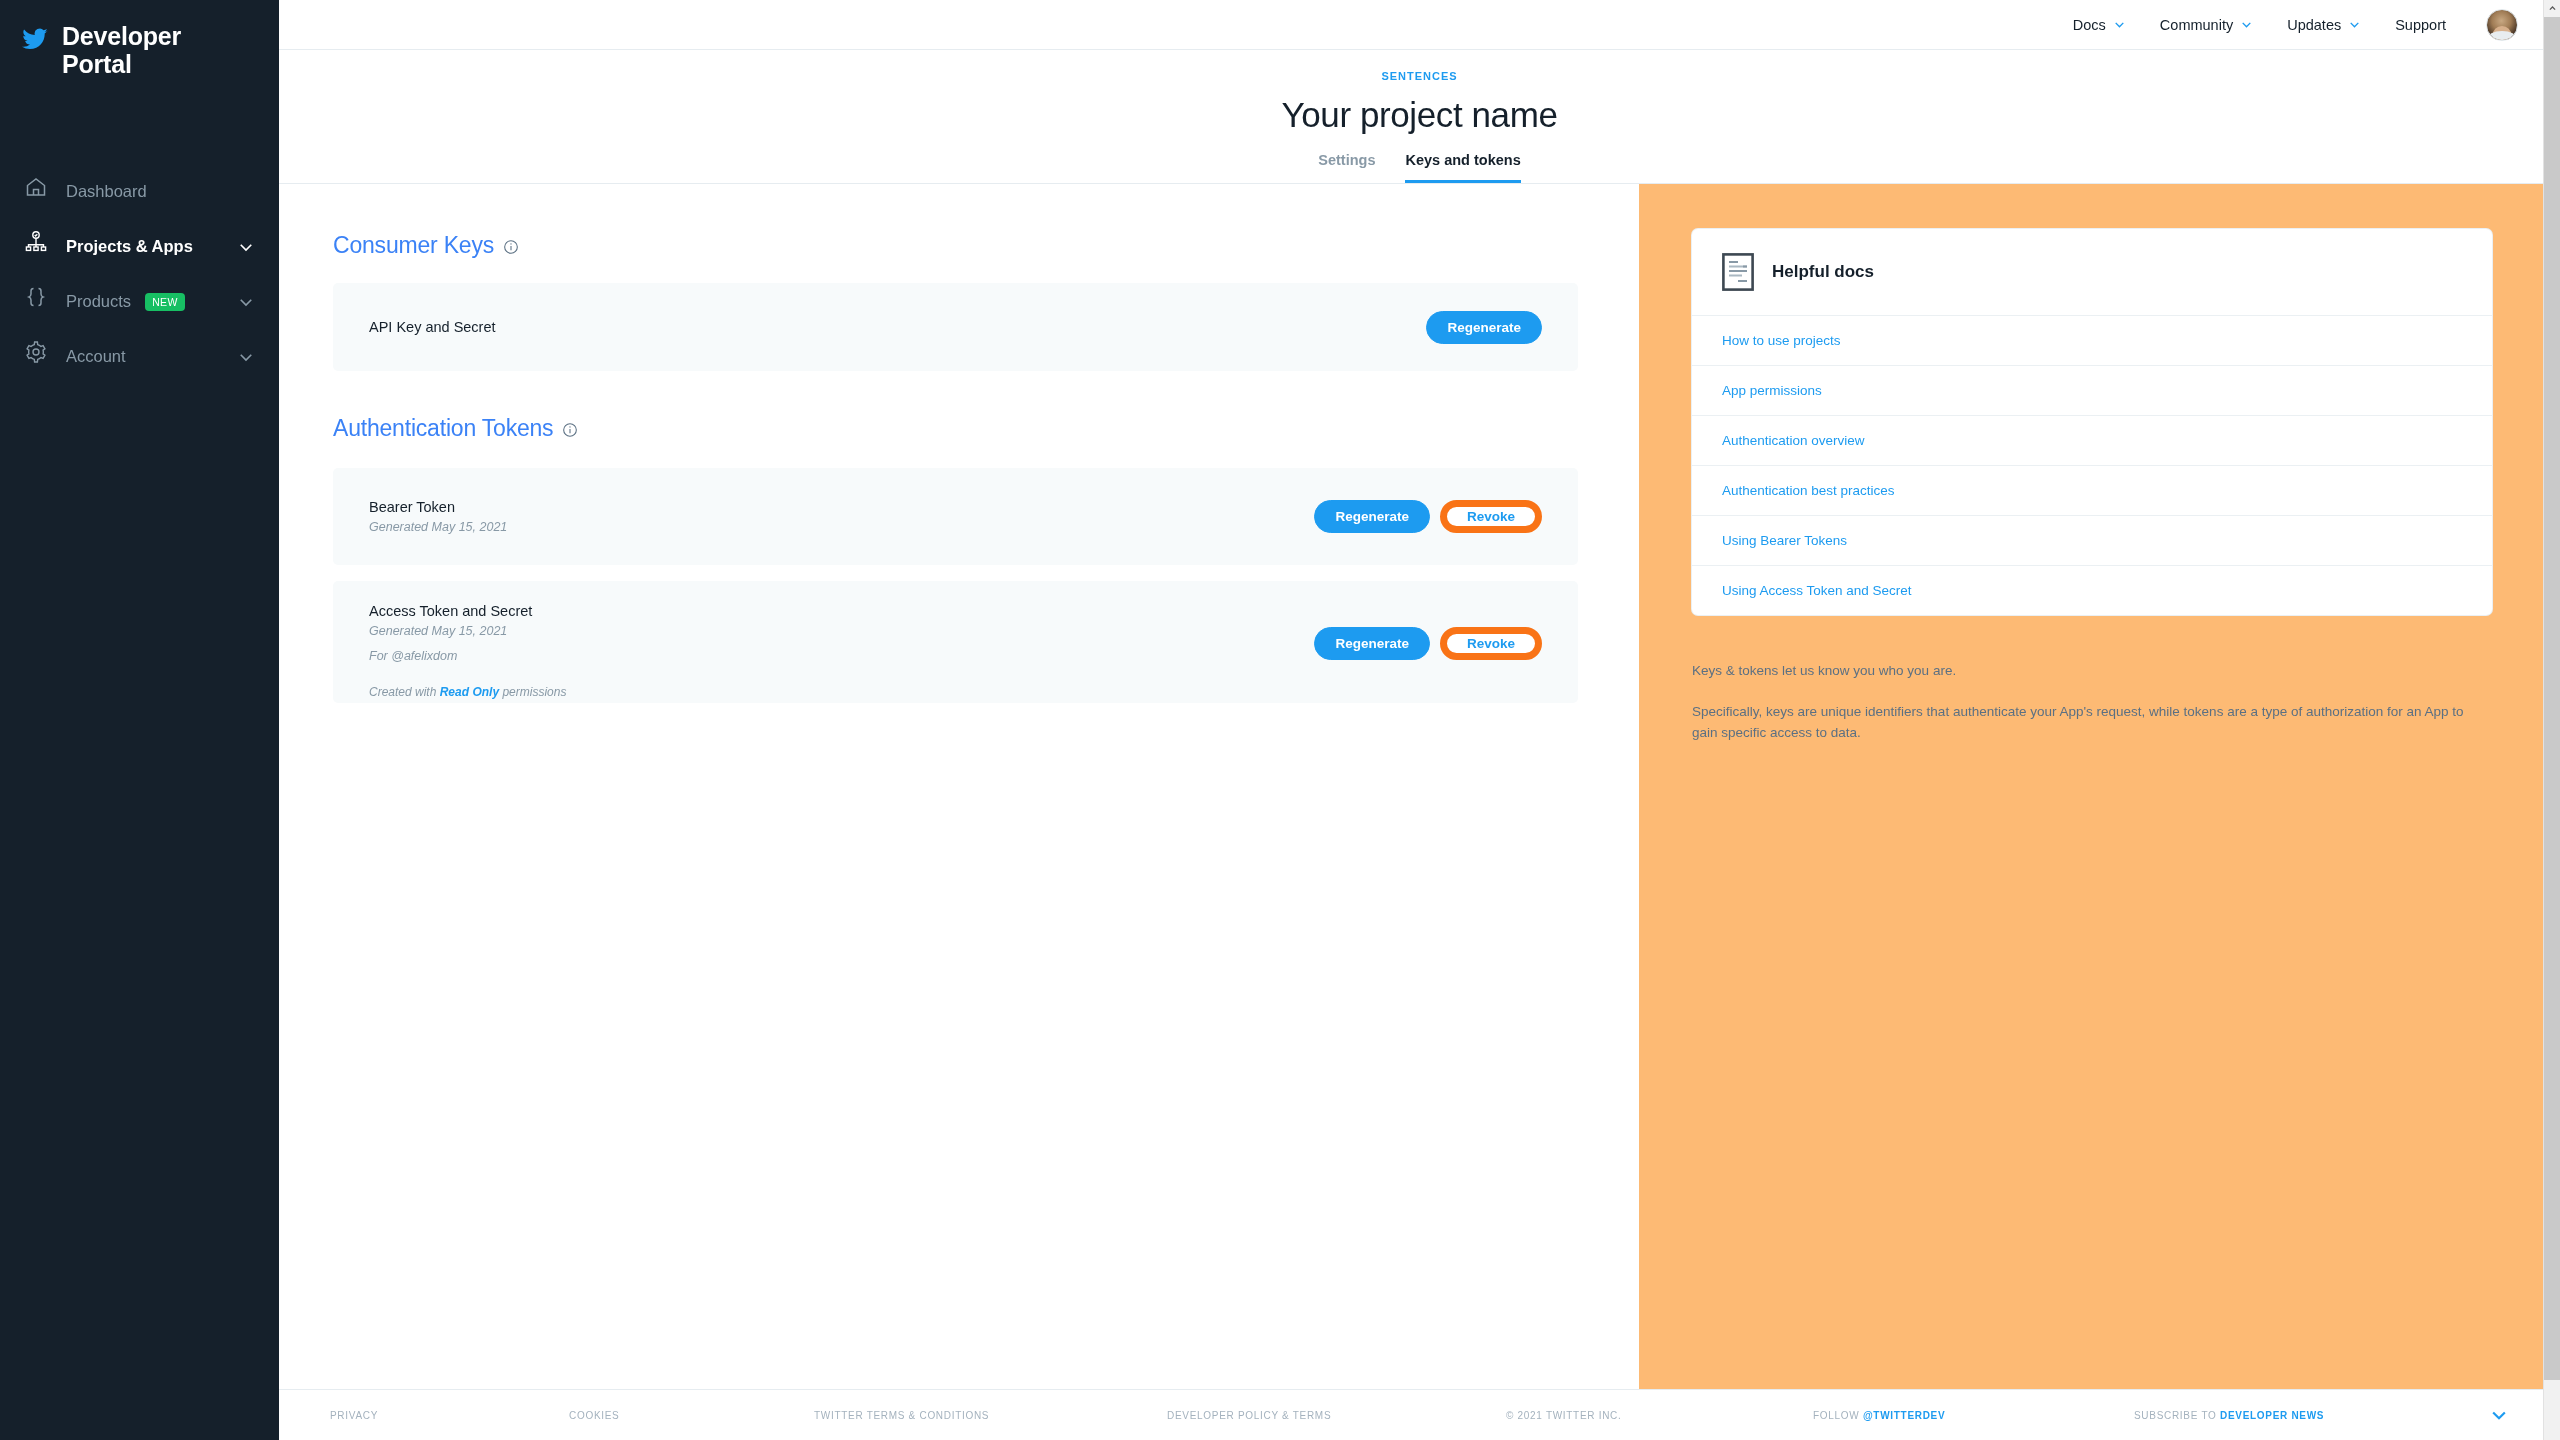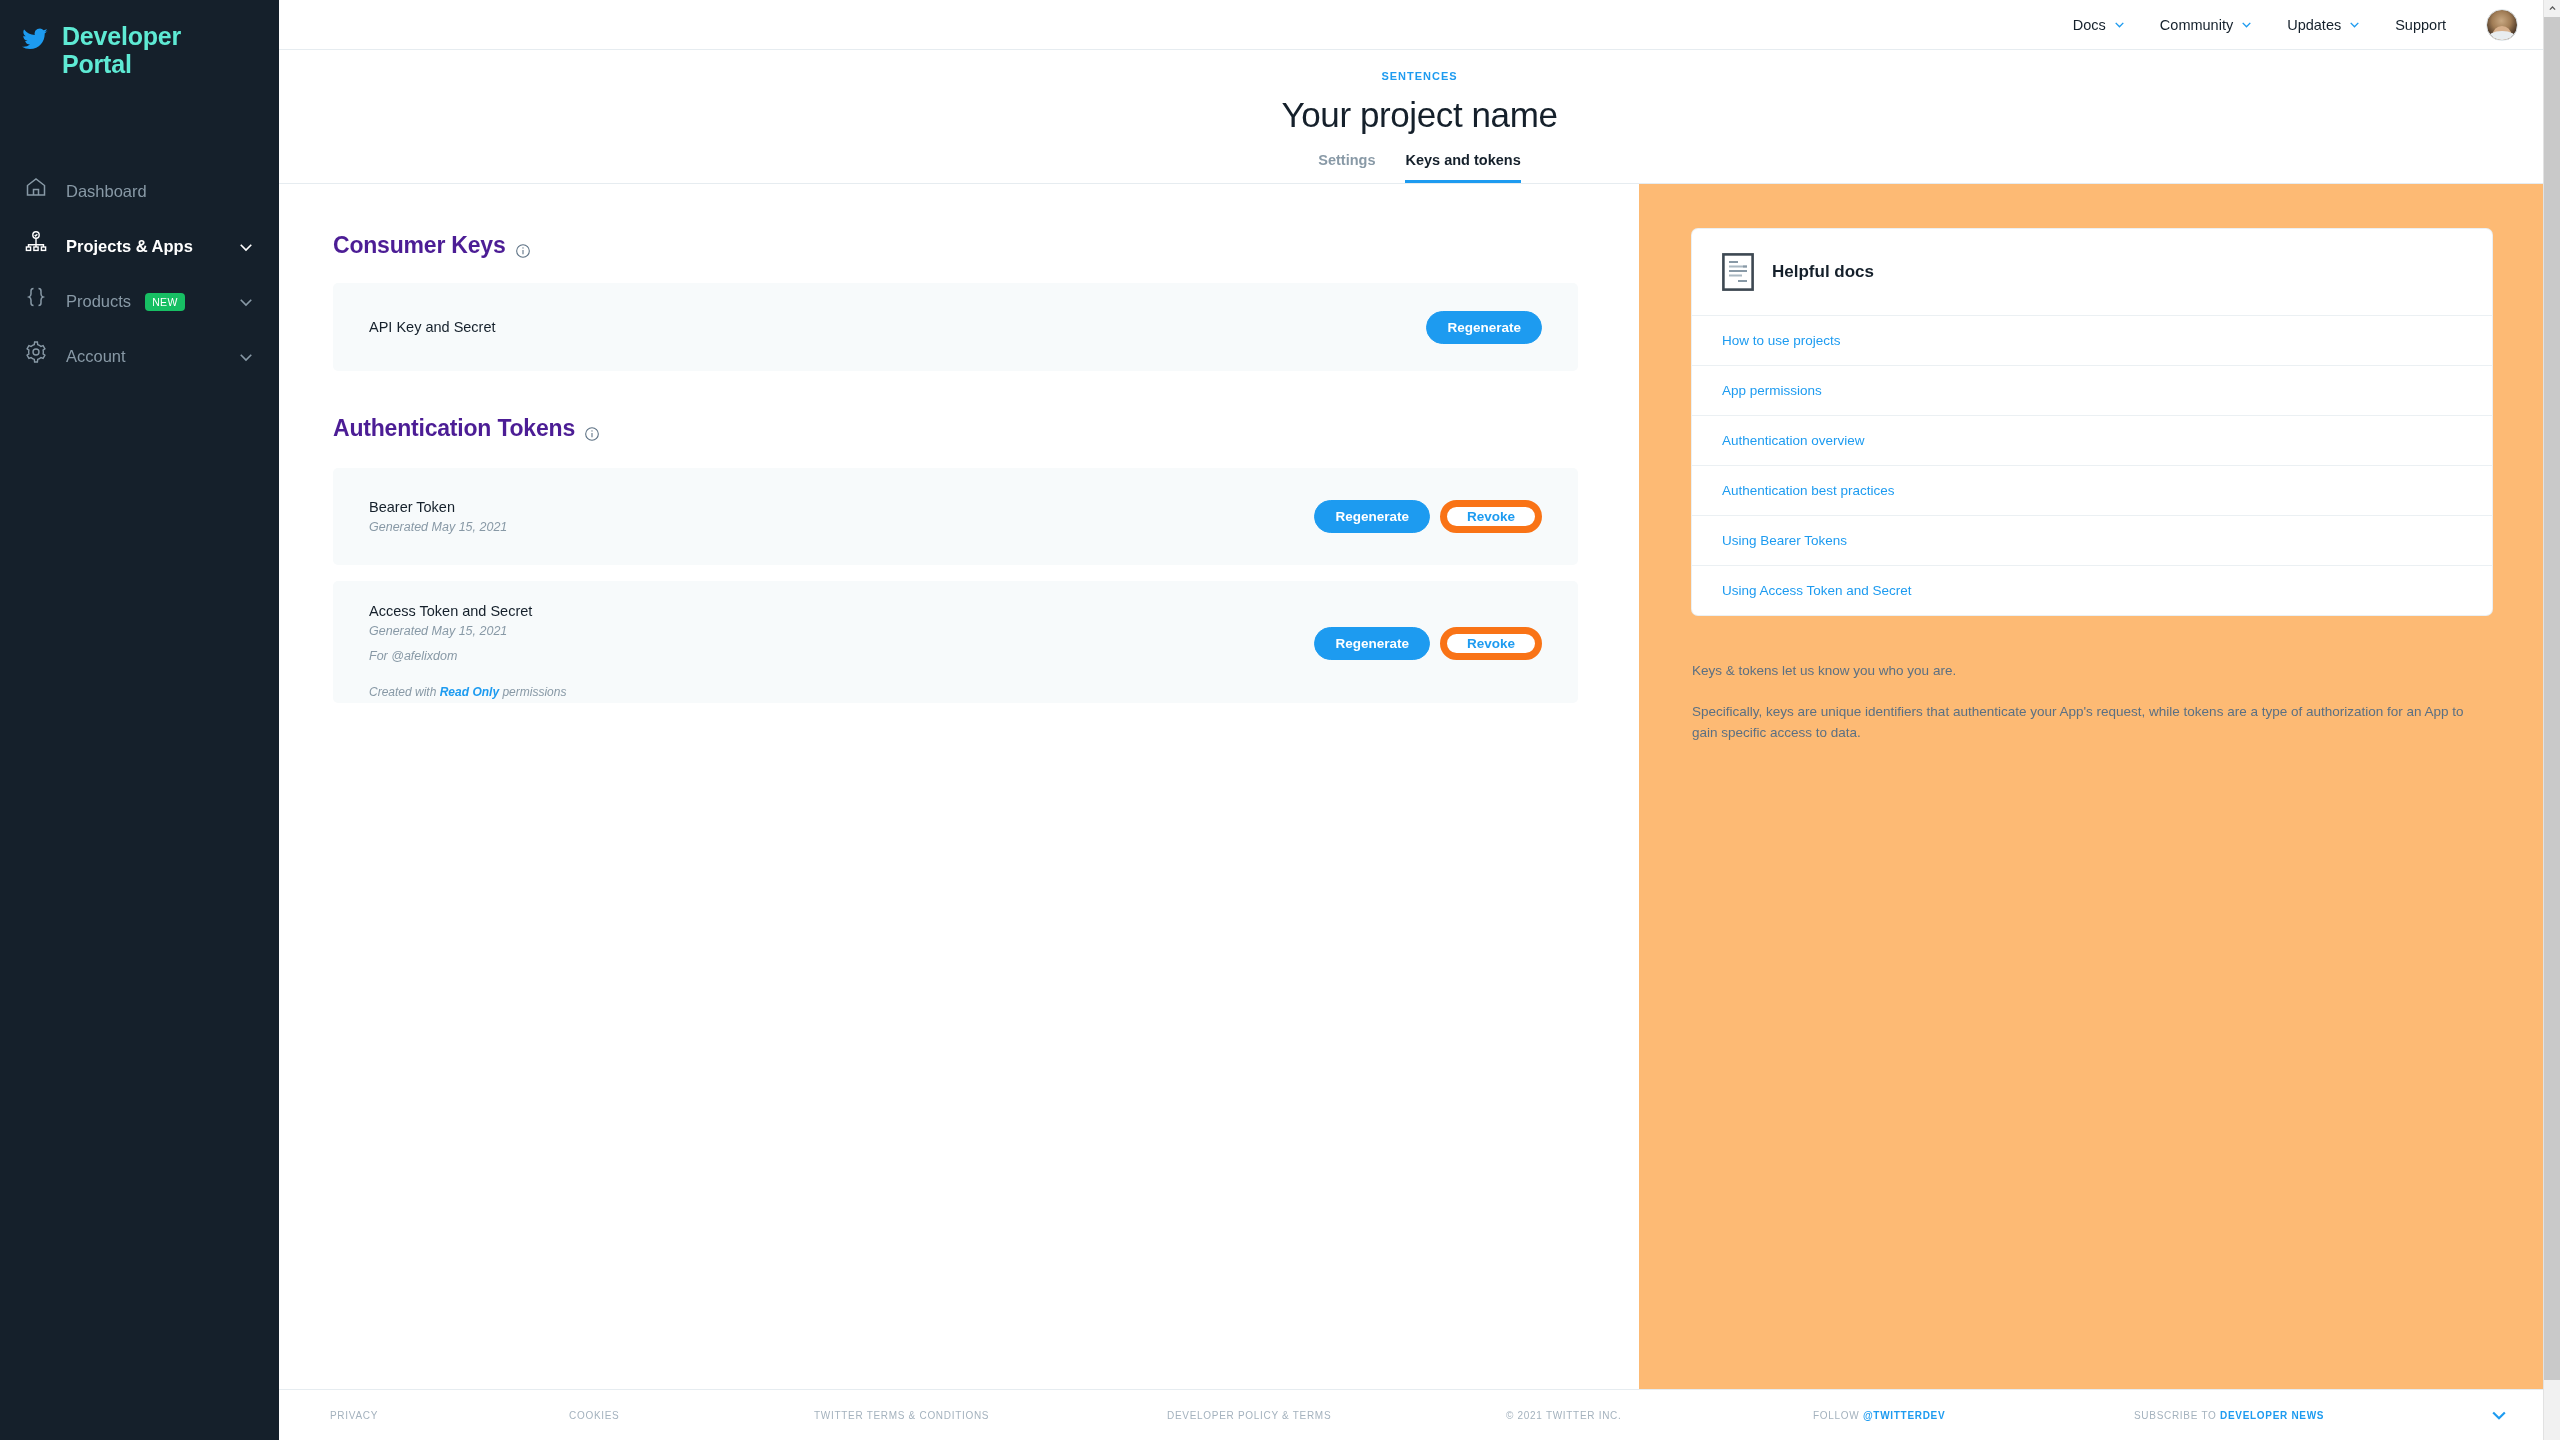--- a/index.html
+++ b/index.html
@@ -18,21 +18,21 @@
     color: #ffffff;
     position: relative;
   }
   .brand {
     display: flex; align-items: flex-start; gap: 14px;
     padding: 22px 0 0 22px;
   }
   .brand-bird { width: 26px; height: 26px; flex: 0 0 26px; margin-top: 4px; }
   .brand-text {
     font-size: 25px; font-weight: 700; line-height: 1.12;
-    letter-spacing: -0.2px; color: #5eead4; max-width: 150px;
+    letter-spacing: -0.2px; color: #ffffff; max-width: 150px;
   }
   .nav { margin-top: 68px; }
   .nav-item {
     display: flex; align-items: flex-end;
     height: 55px; padding: 0 24px 0 22px;
     cursor: pointer; position: relative;
   }
   .nav-icon {
     width: 28px; height: 28px; flex: 0 0 28px;
     margin-right: 16px; display: flex; align-items: center; justify-content: center;
@@ -106,22 +106,22 @@
   .cols { flex: 1; display: flex; min-height: 0; }
   .col-left {
     width: 1360px; min-width: 1360px; background: #ffffff;
     padding: 48px 0 0 54px;
   }
   .col-right {
     flex: 1; background: #fdba74; padding: 45px 68px 0 53px;
   }
 
   .section-title {
-    display: flex; align-items: flex-end; gap: 9px;
-    font-size: 23px; font-weight: 700; color: #4c1d95;
+    display: flex; align-items: center; gap: 9px;
+    font-size: 23px; font-weight: 400; color: #3b82f6;
     letter-spacing: -0.2px;
   }
   .info-icon { width: 16px; height: 16px; flex: 0 0 16px; margin-top: 2px; }
 
   .card {
     background: #F7FAFB; border-radius: 5px;
     margin-top: 24px; width: 1245px;
     display: flex; align-items: center; justify-content: space-between;
     padding: 0 36px;
   }

